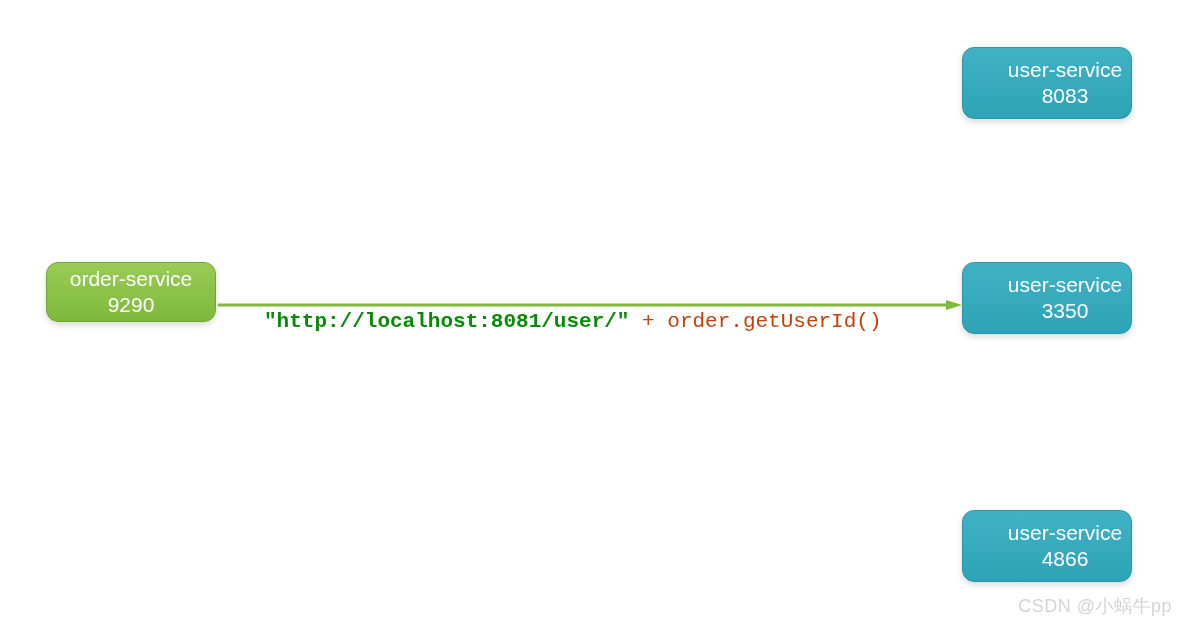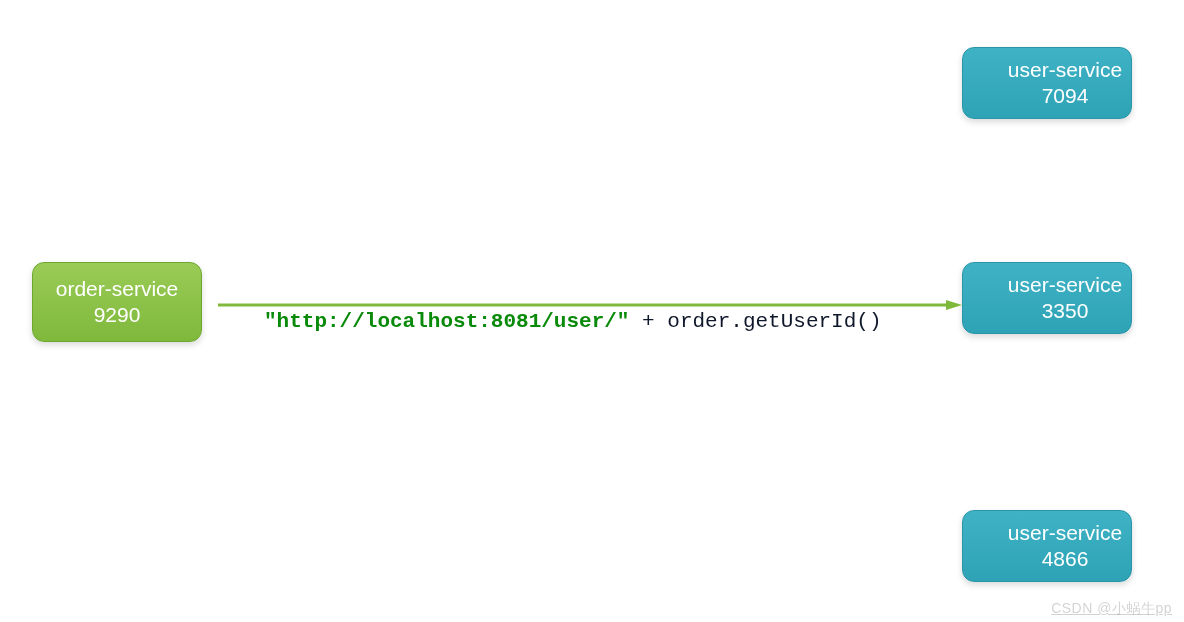--- a/index.html
+++ b/index.html
@@ -25,22 +25,22 @@
       color: #ffffff;
       font-size: 21px;
       line-height: 1.25;
       text-align: center;
       box-shadow: 0 3px 6px rgba(0,0,0,0.15);
     }
     .order-service {
       background: linear-gradient(to bottom, #9acb56, #7fb93c);
       border: 1px solid #6ca82f;
       width: 170px;
-      height: 80px;
-      left: 32px;
+      height: 60px;
+      left: 46px;
       top: 262px;
     }
     .user-service {
       background: linear-gradient(to bottom, #3fb3c5, #2fa3b6);
       border: 1px solid #2a95a7;
       width: 170px;
       height: 72px;
       padding-left: 36px;
     }
     .user-8083 { left: 962px; top: 47px; }
@@ -64,44 +64,43 @@
       top: 310px;
       font-family: "Courier New", Courier, monospace;
       font-size: 21px;
       font-weight: bold;
       white-space: nowrap;
     }
     .code-url {
       color: #0a8a0a;
     }
     .code-method {
-      color: #0f172a;
+      color: #c2410c;
       font-weight: normal;
     }
     .watermark {
       position: absolute;
       right: 12px;
       bottom: 4px;
       color: rgba(0,0,0,0.18);
-      font-size: 14px;
+      font-size: 18px;
       letter-spacing: 0.5px;
-      text-decoration: underline;
     }
   </style>
 </head>
 <body>
 
 <div class="service-box order-service">
   <span>order-service</span>
   <span>9290</span>
 </div>
 
 <div class="service-box user-service user-8083">
   <span>user-service</span>
-  <span>7094</span>
+  <span>8083</span>
 </div>
 
 <div class="service-box user-service user-8081">
   <span>user-service</span>
   <span>3350</span>
 </div>
 
 <div class="service-box user-service user-8082">
   <span>user-service</span>
   <span>4866</span>

